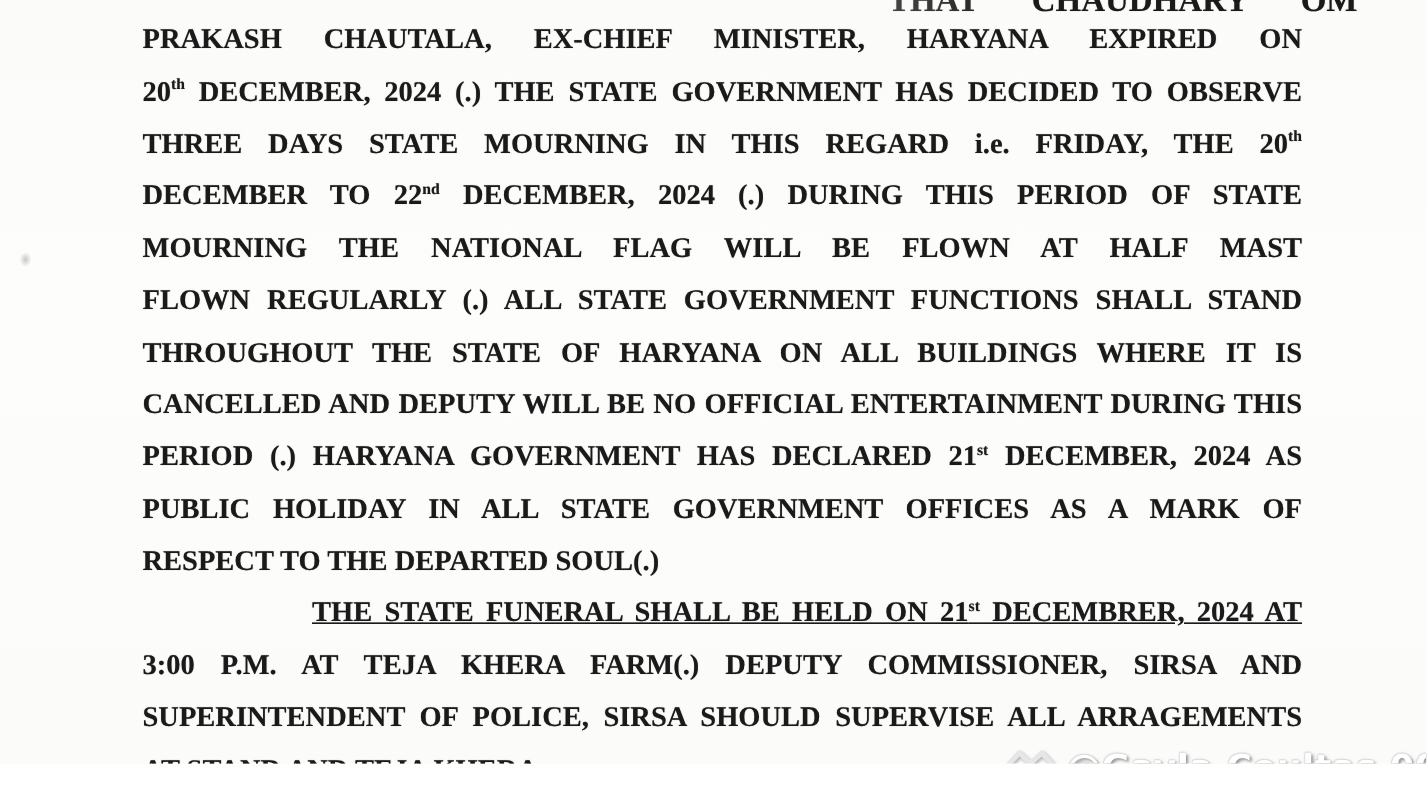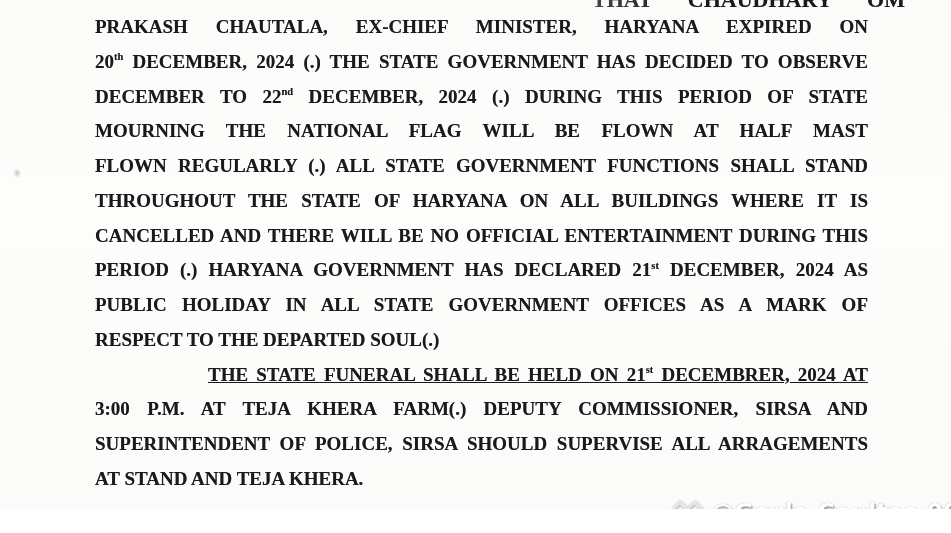--- a/index.html
+++ b/index.html
@@ -117,25 +117,26 @@
 
 <div class="page">
 
   <div class="top-cutoff">
     <span class="cutoff-text">THAT CHAUDHARY OM</span>
   </div>
 
   <div class="doc-body" style="font-size: 19px;">
       <div class="doc-line just">PRAKASH CHAUTALA, EX-CHIEF MINISTER, HARYANA EXPIRED ON</div>
       <div class="doc-line just">20<sup>th</sup> DECEMBER, 2024 (.) THE STATE GOVERNMENT HAS DECIDED TO OBSERVE</div>
+      <div class="doc-line just">THREE DAYS STATE MOURNING IN THIS REGARD i.e. FRIDAY, THE 20<sup>th</sup></div>
       <div class="doc-line just">DECEMBER TO 22<sup>nd</sup> DECEMBER, 2024 (.) DURING THIS PERIOD OF STATE</div>
       <div class="doc-line just">MOURNING THE NATIONAL FLAG WILL BE FLOWN AT HALF MAST</div>
       <div class="doc-line just">FLOWN REGULARLY (.) ALL STATE GOVERNMENT FUNCTIONS SHALL STAND</div>
       <div class="doc-line just">THROUGHOUT THE STATE OF HARYANA ON ALL BUILDINGS WHERE IT IS</div>
-      <div class="doc-line just">CANCELLED AND THERE WILL BE NO OFFICIAL ENTERTAINMENT DURING THIS</div>
+      <div class="doc-line just">CANCELLED AND DEPUTY WILL BE NO OFFICIAL ENTERTAINMENT DURING THIS</div>
       <div class="doc-line just">PERIOD (.) HARYANA GOVERNMENT HAS DECLARED 21<sup>st</sup> DECEMBER, 2024 AS</div>
       <div class="doc-line just">PUBLIC HOLIDAY IN ALL STATE GOVERNMENT OFFICES AS A MARK OF</div>
       <div class="doc-line">RESPECT TO THE DEPARTED SOUL(.)</div>
       <div class="doc-line just" style="text-indent: 113px; text-decoration: underline;">THE STATE FUNERAL SHALL BE HELD ON 21<sup>st</sup> DECEMBRER, 2024 AT</div>
       <div class="doc-line just">3:00 P.M. AT TEJA KHERA FARM(.) DEPUTY COMMISSIONER, SIRSA AND</div>
       <div class="doc-line just">SUPERINTENDENT OF POLICE, SIRSA SHOULD SUPERVISE ALL ARRAGEMENTS</div>
       <div class="doc-line">AT STAND AND TEJA KHERA.</div>
     </div>
 
   <div class="scan-speck"></div>

